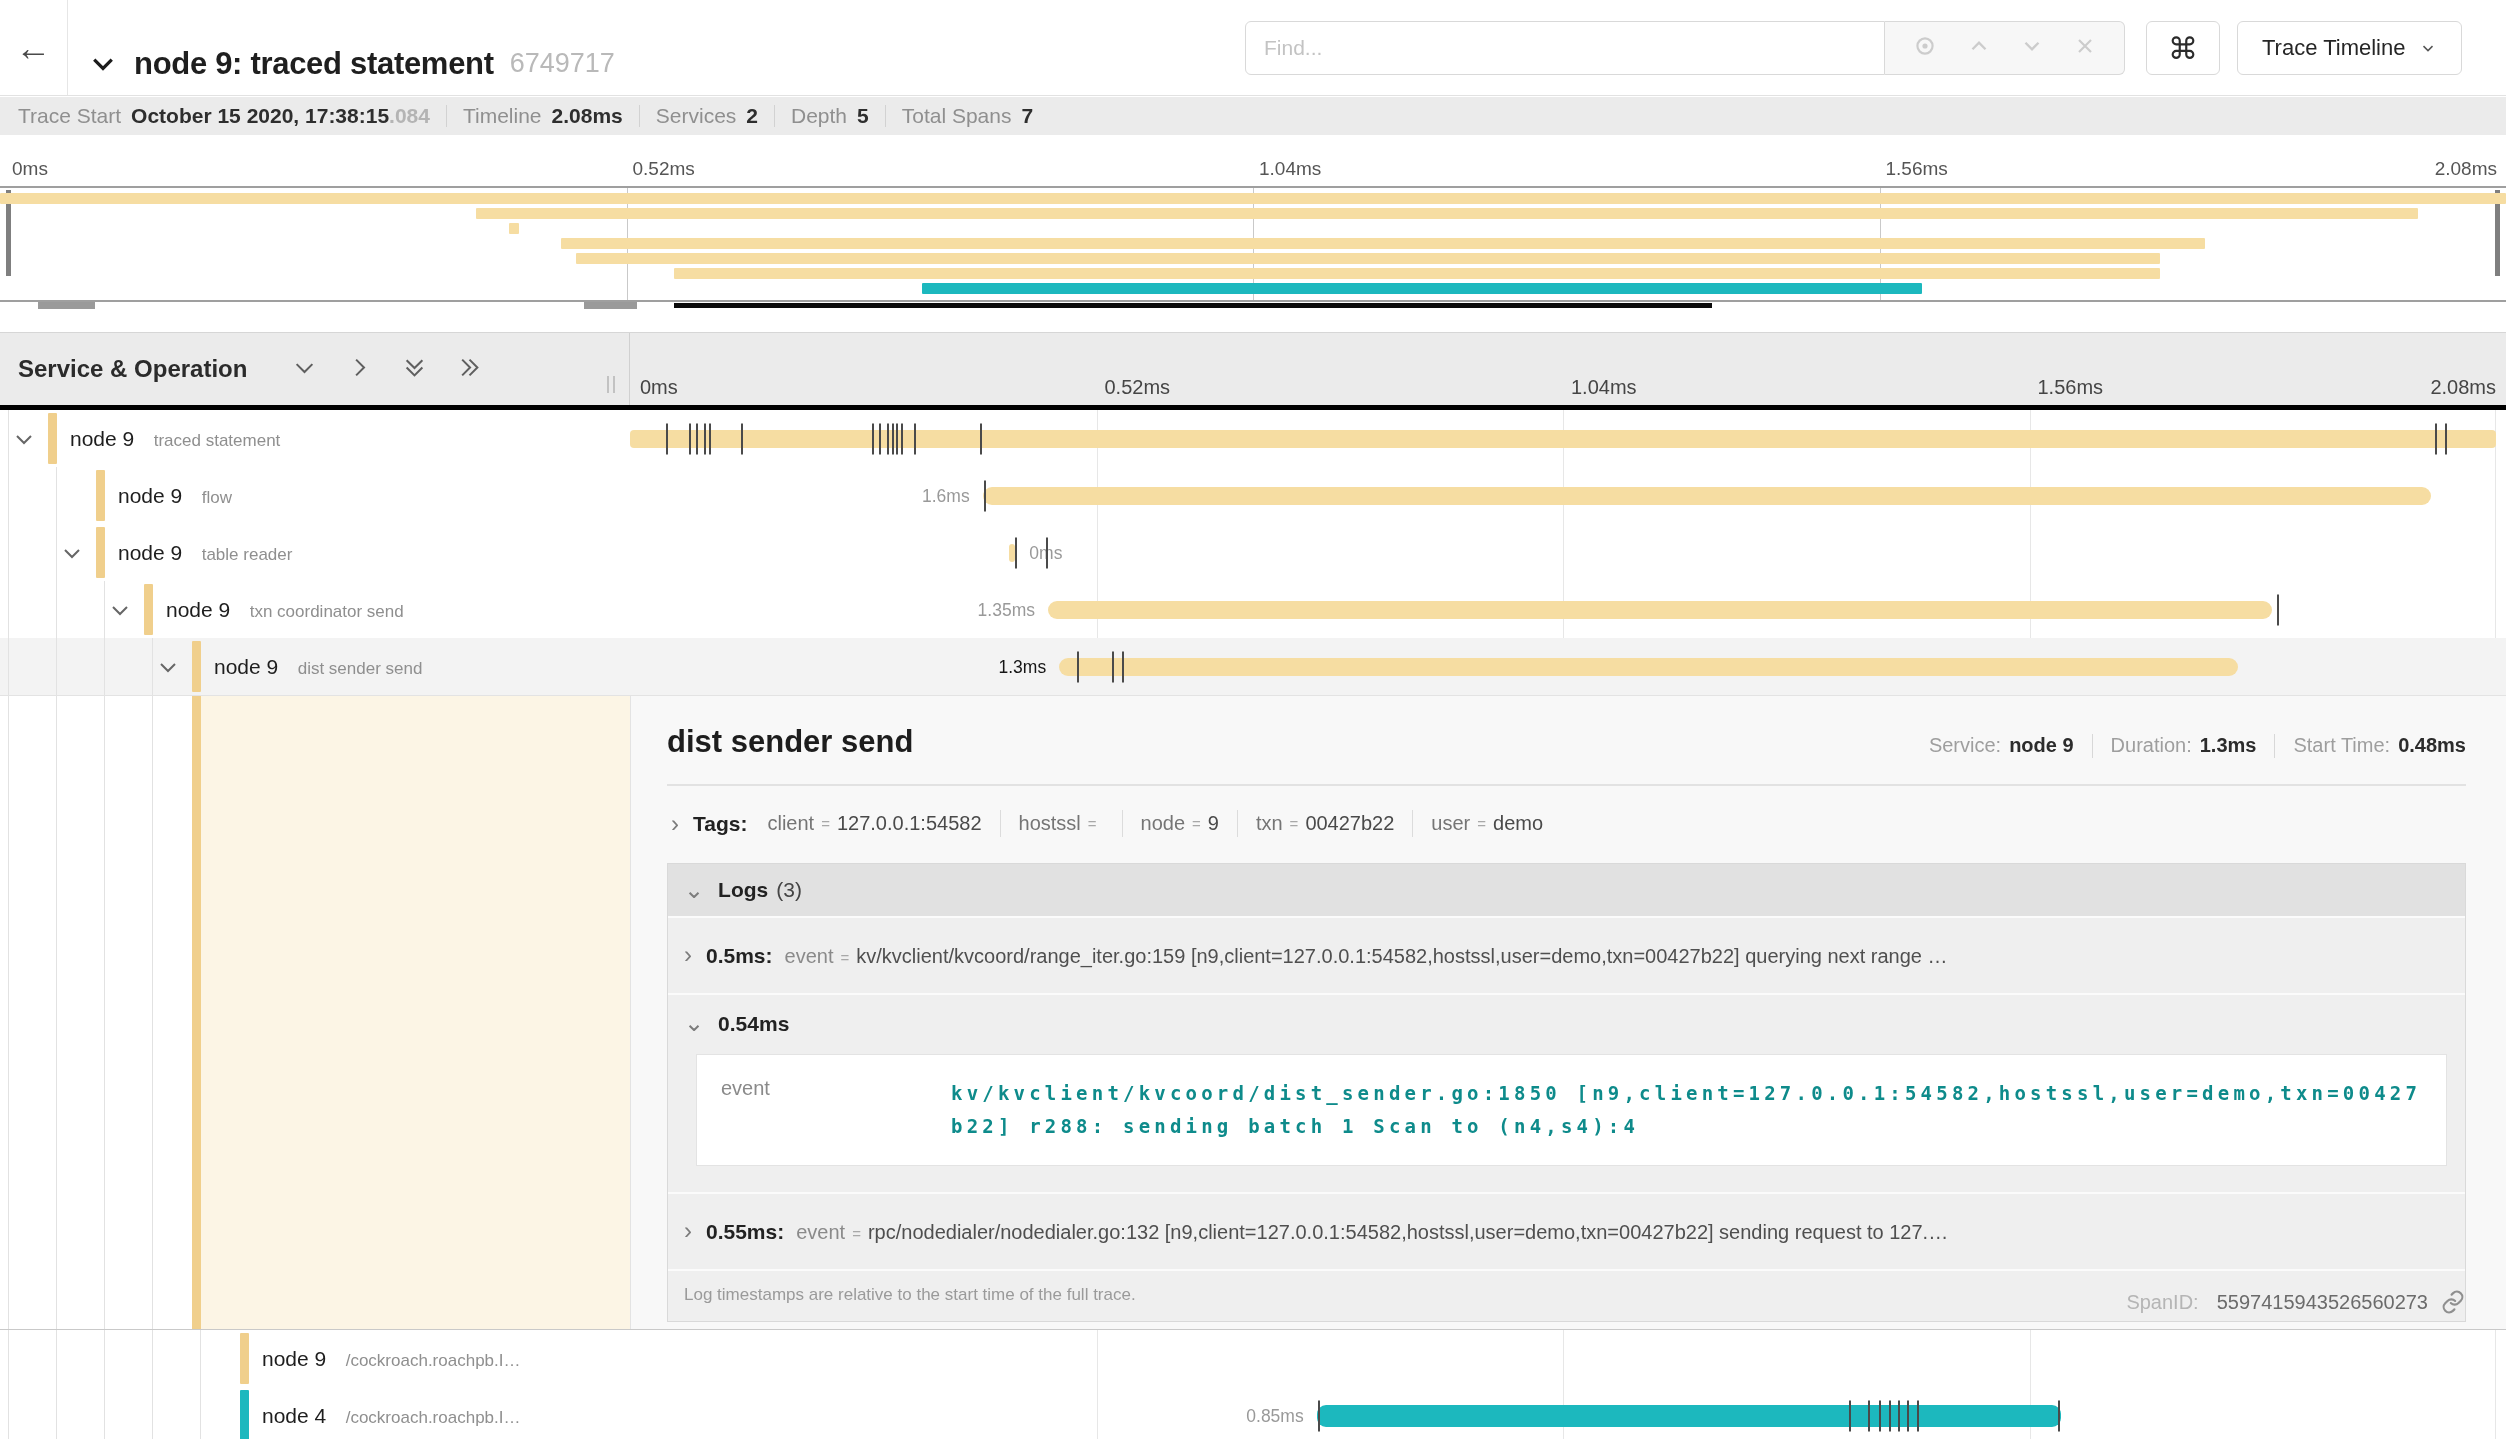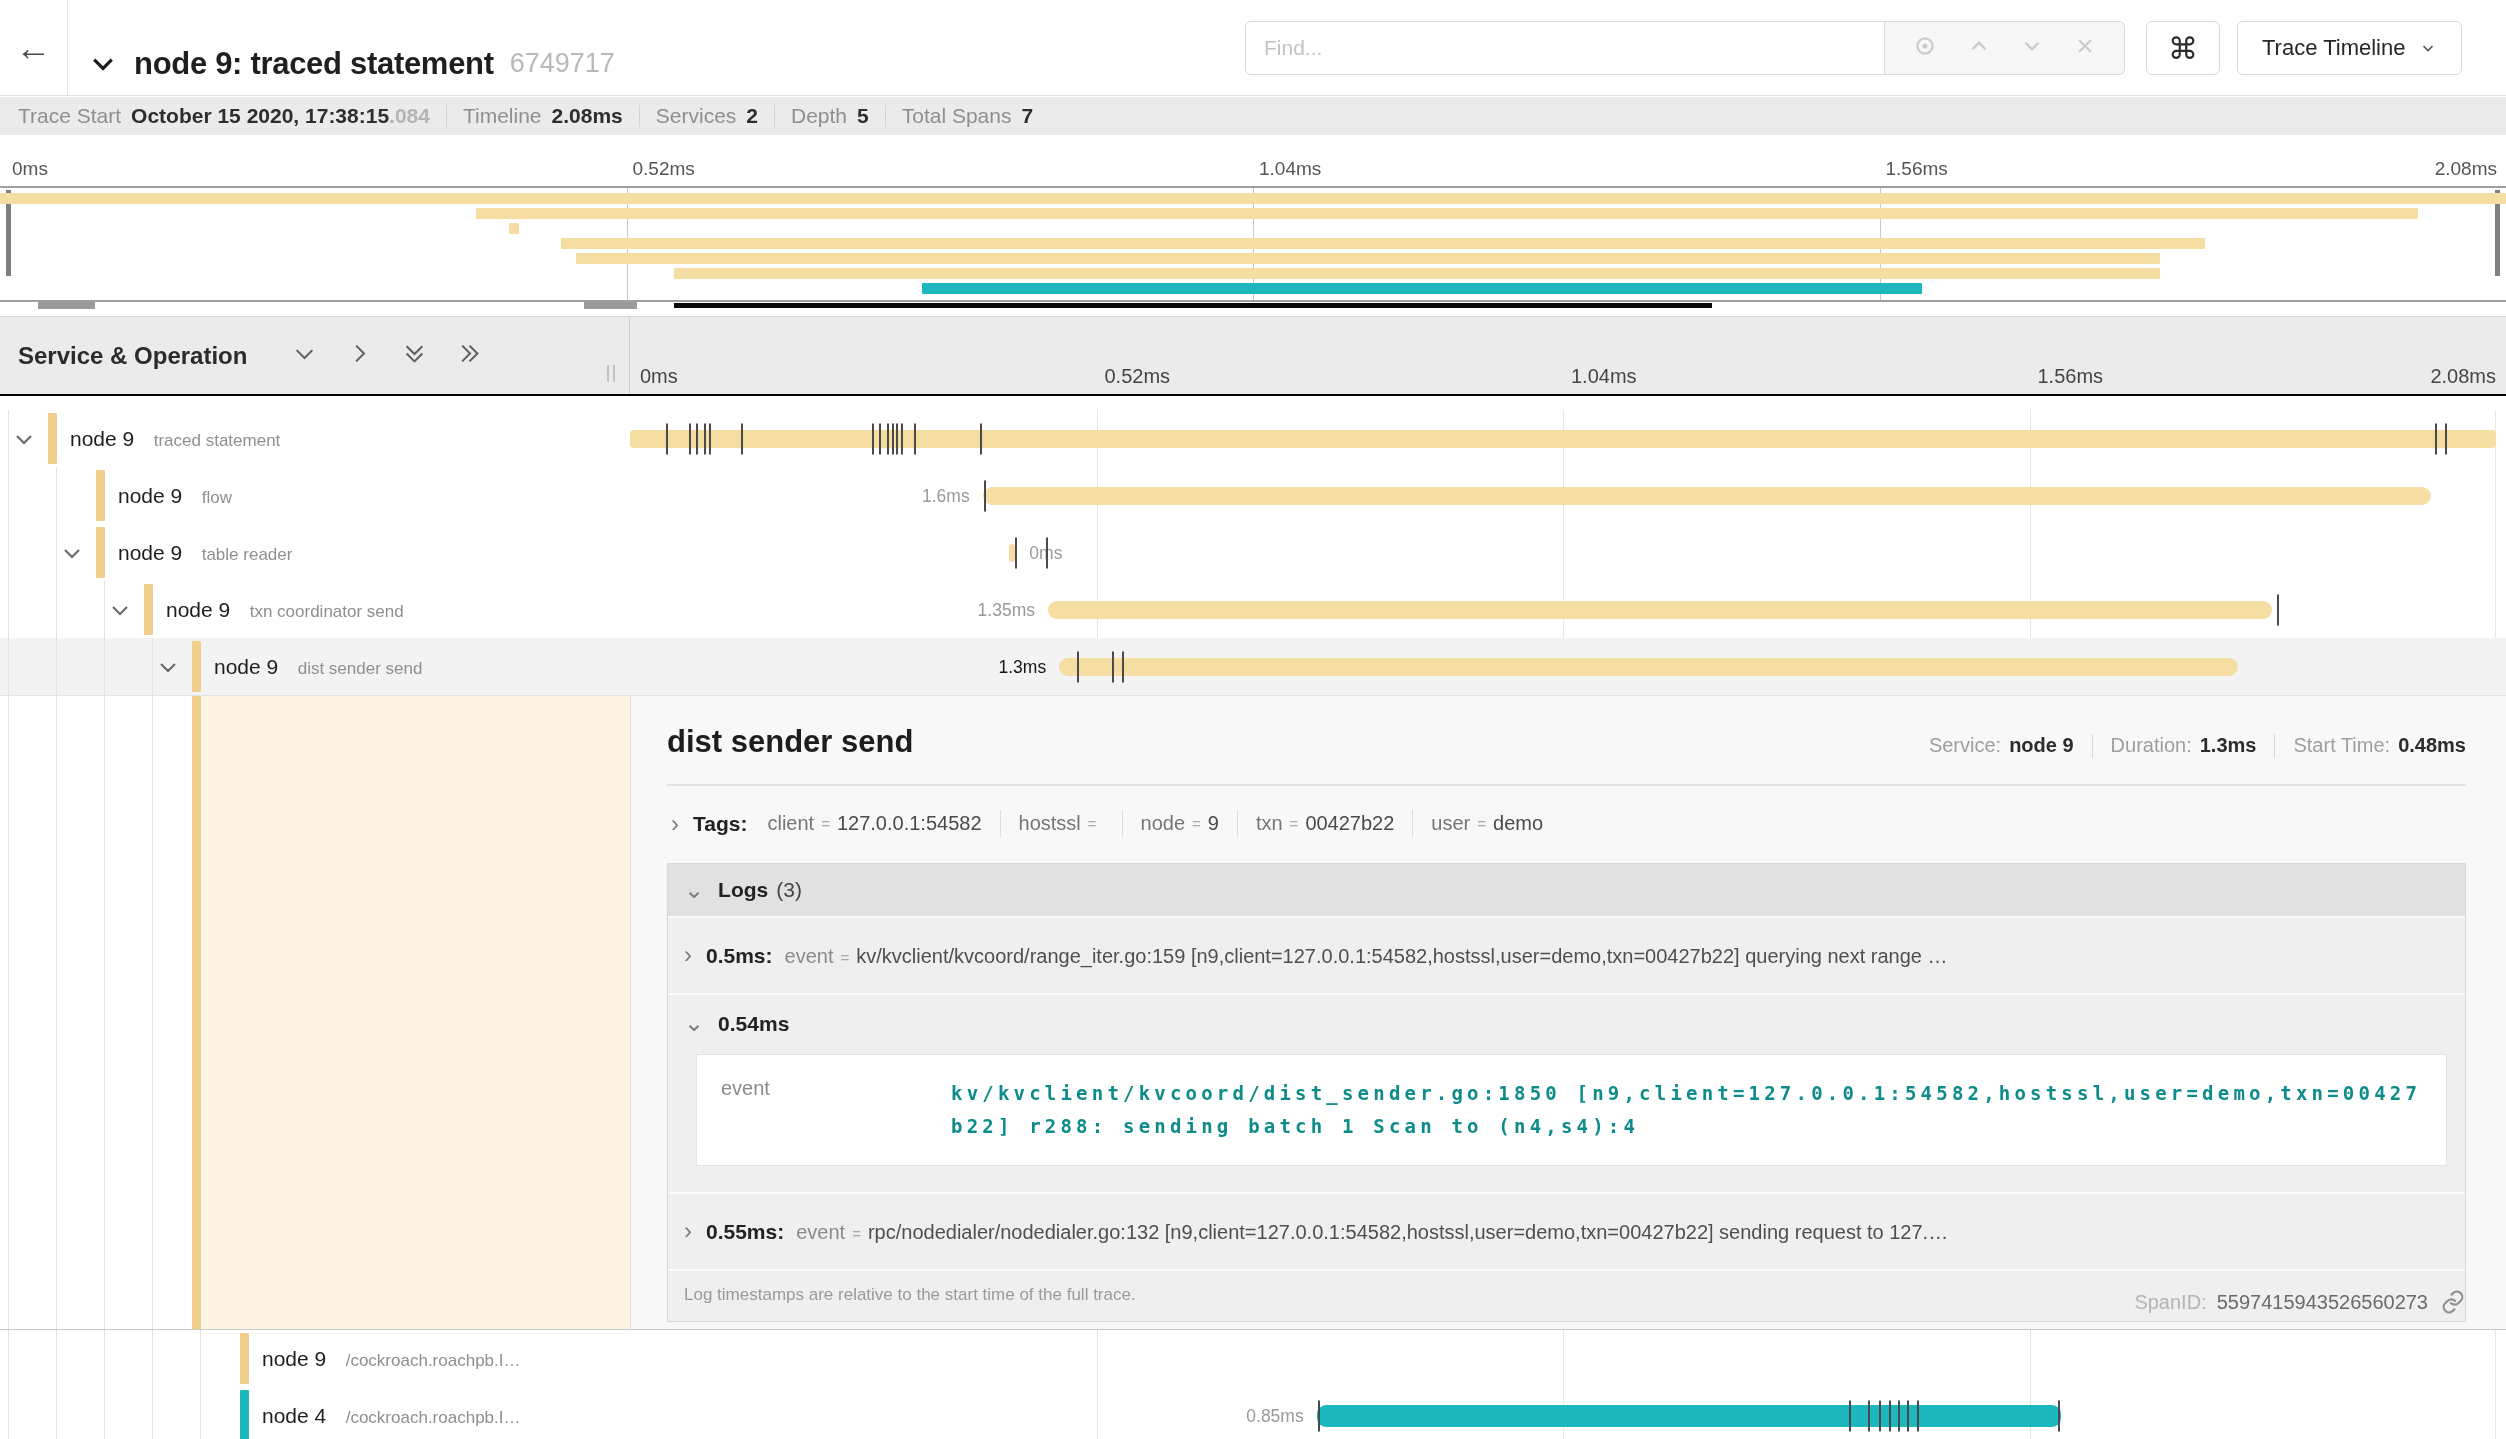--- a/index.html
+++ b/index.html
@@ -50,22 +50,22 @@
   .mm-canvas { position:absolute; left:0; top:186px; width:2506px; height:116px; background:#fff;
                border-top:2px solid #9f9f9f; border-bottom:2px solid #9f9f9f; }
   .mm-grid { position:absolute; top:0; bottom:0; width:1px; background:#c9c9c9; }
   .mm-bar { position:absolute; height:11px; border-radius:1px; }
   .mm-handle { position:absolute; top:2px; height:86px; width:5px; background:#7f7f7f; }
   .mm-scrub { position:absolute; left:0; top:302px; width:2506px; height:12px; background:#fff; }
   .scrub-range { position:absolute; top:1px; height:5px; background:#0a0a0a; }
   .scrub-handle { position:absolute; top:0; height:7px; background:#9a9a9a; }
 
   
-  .colheader { position:absolute; left:0; top:316px; width:2506px; height:80px; background:#ebebeb;
-               border-top:1px solid #d6d6d6; border-bottom:2px solid #000000; }
+  .colheader { position:absolute; left:0; top:332px; width:2506px; height:80px; background:#ebebeb;
+               border-top:1px solid #d6d6d6; border-bottom:7px solid #000000; }
   .ch-left { position:absolute; left:0; top:0; width:630px; height:100%;
              border-right:1px solid #d0d0d0; display:flex; align-items:center; padding-left:18px; }
   .ch-title { font-size:24px; font-weight:700; color:#2b2b2b; }
   .ch-icons { display:flex; gap:28px; margin-left:44px; }
   .ch-resizer { position:absolute; right:14px; bottom:12px; display:flex; gap:4px; }
   .ch-resizer i { width:2px; height:17px; background:#c2c2c2; }
   .tl-ticks { position:absolute; left:630px; top:0; right:10px; height:100%; }
   .tl-ticks span { font-size:20px; color:#454545; }
   .tl-ticks span:nth-child(1){ left:10px; }
   .tl-ticks span:nth-child(2){ left:calc(25% + 8px); }
@@ -128,21 +128,21 @@
   .log-eq { font-size:15px; color:#a8a8a8; margin:0 7px; }
   .log-val { font-size:20px; color:#4f4f4f; flex:1; white-space:nowrap; overflow:hidden; text-overflow:ellipsis; }
   .log-expanded { padding:16px 16px 26px; }
   .le-head { display:flex; align-items:baseline; cursor:pointer; }
   .le-box { margin:18px 2px 0 12px; background:#fff; border:1px solid #e3e3e3; display:flex; padding:22px 24px; }
   .le-key { width:230px; flex:none; font-size:20px; color:#8a8a8a; }
   .le-val { flex:1; font-family:"DejaVu Sans Mono", monospace; font-size:19px; font-weight:700;
             letter-spacing:4.2px; line-height:33px; color:#0e8b8b; word-break:break-all; }
   .log-foot { border-top:2px solid #fbfbfb; padding:14px 16px 16px; font-size:17px; color:#9a9a9a; }
   .spanid { position:absolute; right:40px; bottom:14px; display:flex; align-items:center; }
-  .spanid-label { font-size:20px; color:#b5b5b5; margin-right:10px; }
+  .spanid-label { font-size:20px; color:#b5b5b5; margin-right:18px; }
   .spanid-value { font-size:20px; color:#6b6b6b; }
   .spanid svg { margin-left:12px; }
 </style>
 </head>
 <body>
 
 <div class="topbar">
   <div class="back-cell">
     <span class="back-arrow">←</span>
   </div>

